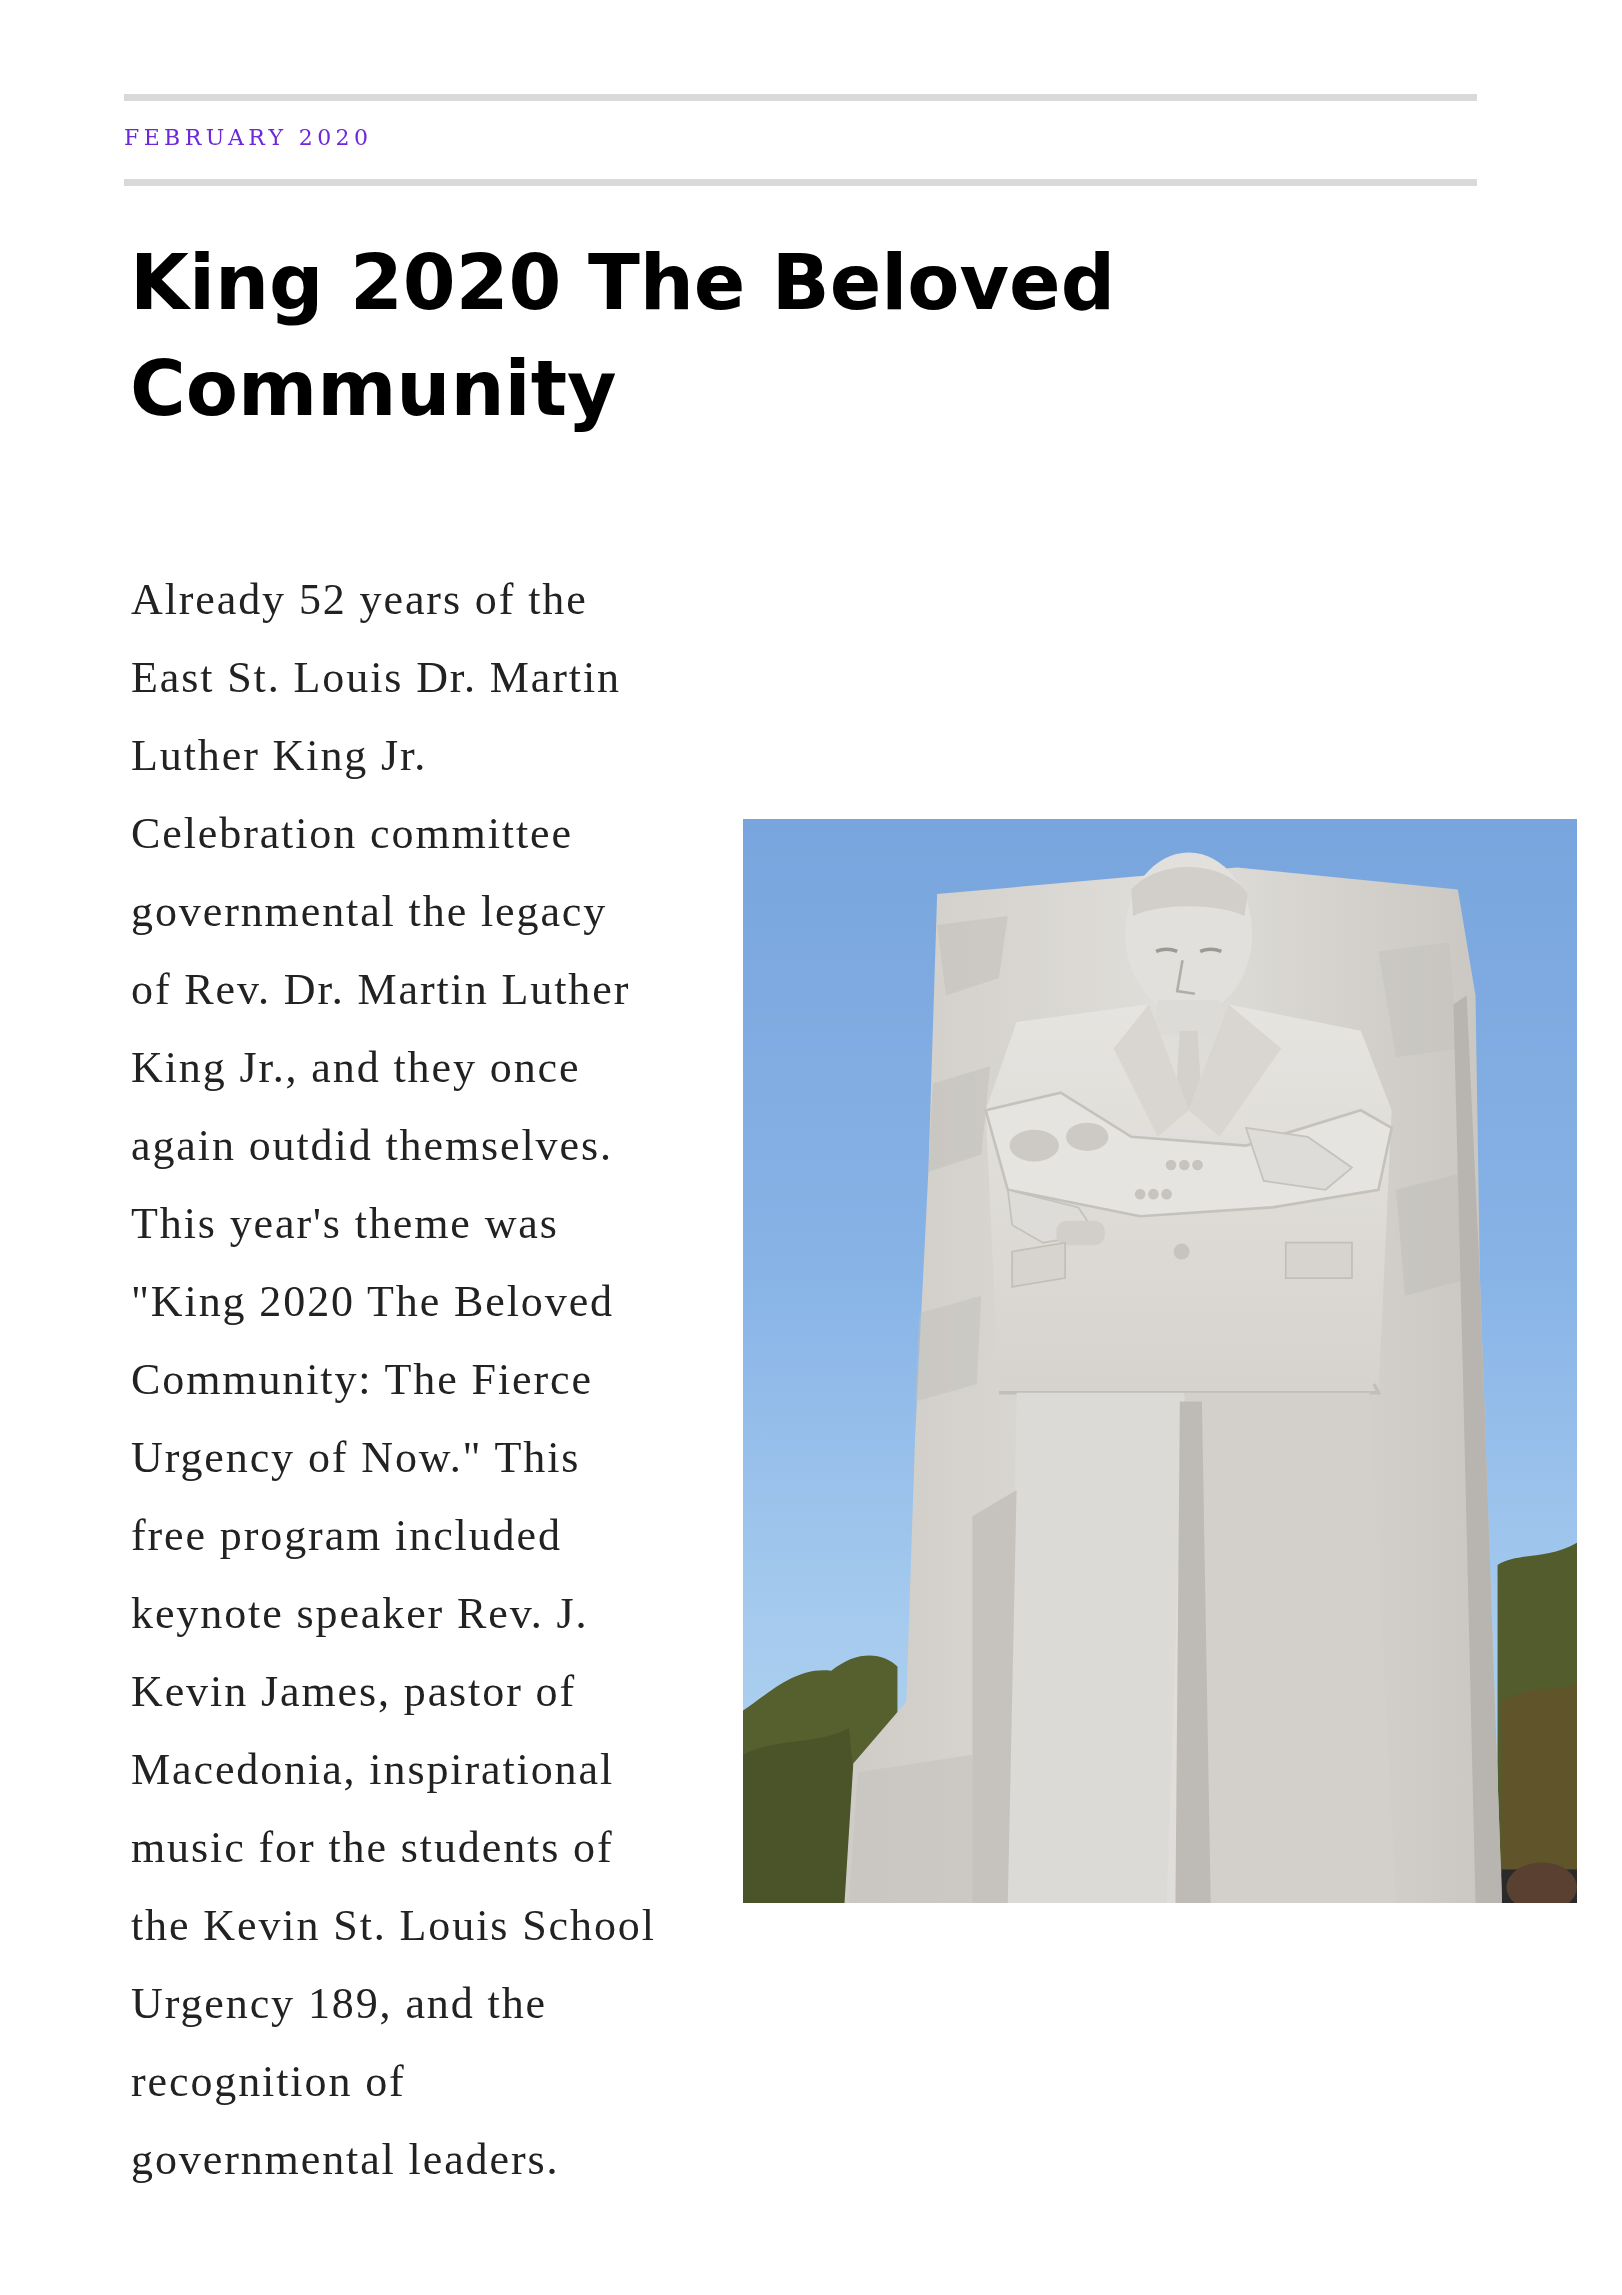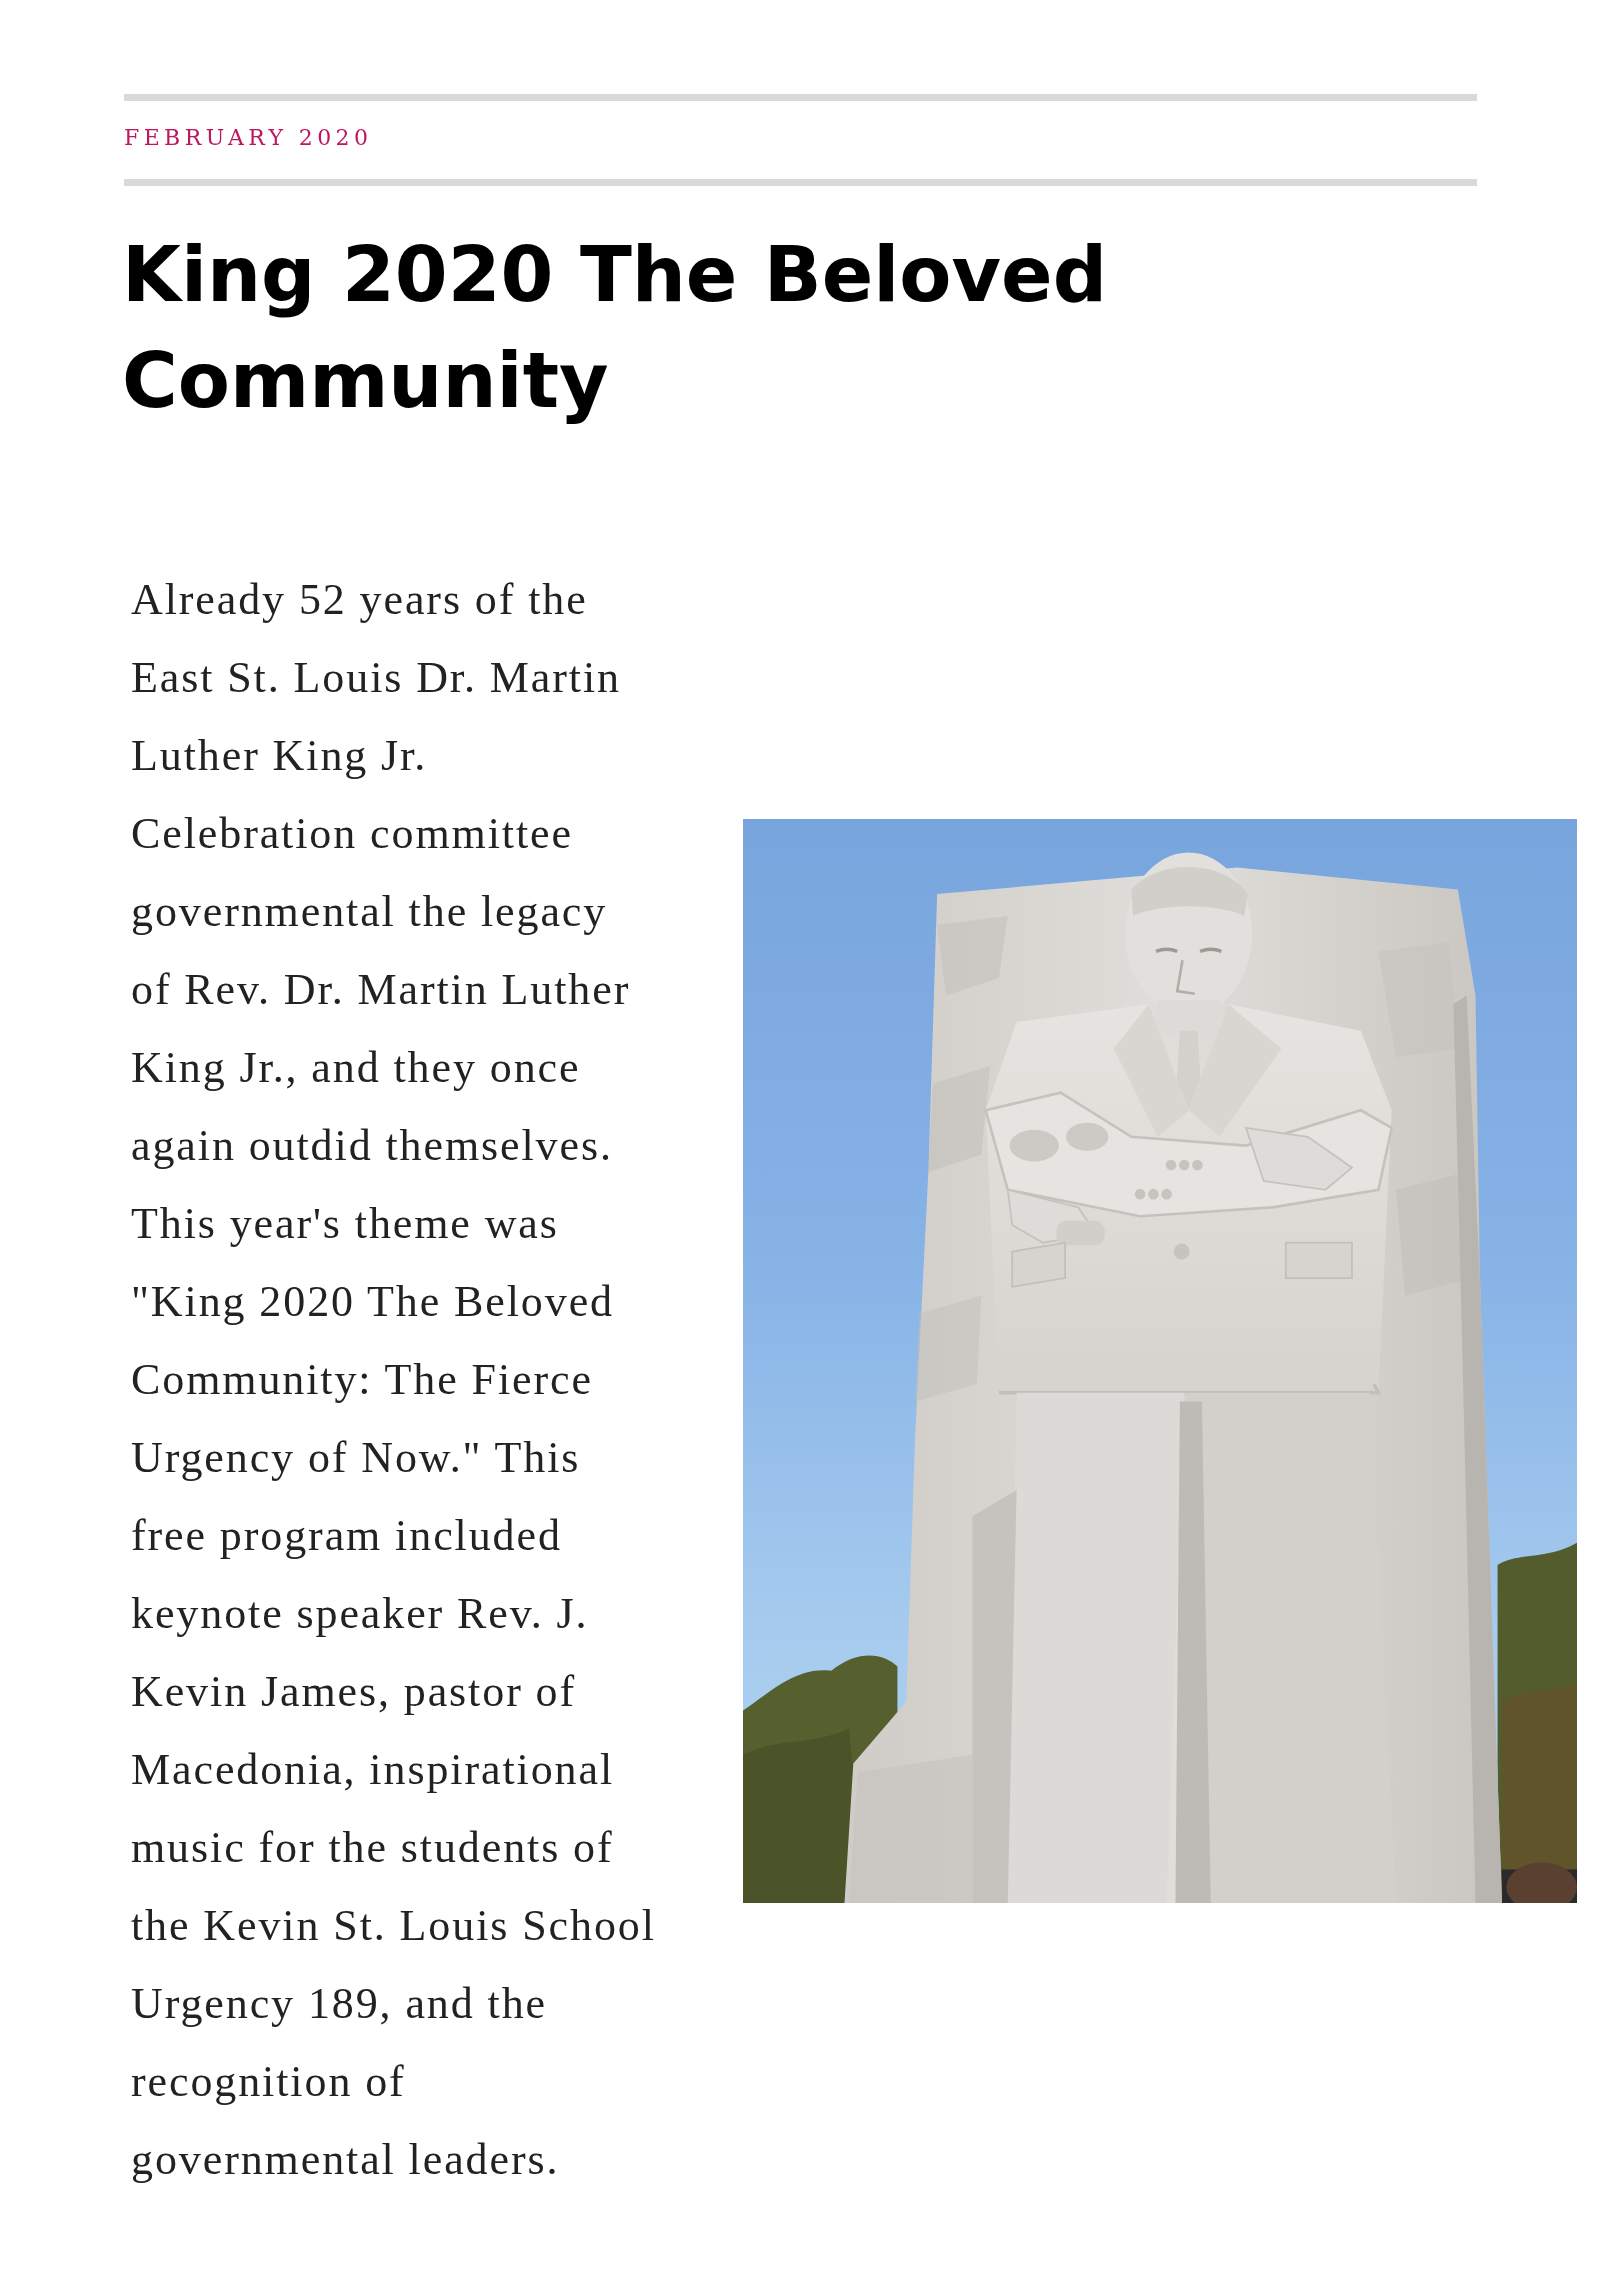--- a/index.html
+++ b/index.html
@@ -3,25 +3,25 @@
 <meta charset="utf-8">
 <style>
   html, body { margin: 0; padding: 0; background: #ffffff; }
   body { width: 1623px; height: 2295px; position: relative; overflow: hidden; }
   .rule { position: absolute; left: 124px; width: 1353px; height: 7px; background: #d9d9d9; }
   .rule.top { top: 94px; }
   .rule.bottom { top: 179px; }
   .date {
     position: absolute; left: 124px; top: 125px;
     font-family: "DejaVu Serif", "Liberation Serif", serif;
-    font-size: 22px; letter-spacing: 4.4px; color: #be185d; line-height: 26.5px;
+    font-size: 22px; letter-spacing: 4.4px; color: #6d28d9; line-height: 26.5px;
     white-space: nowrap;
   }
   .title {
-    position: absolute; left: 122px; top: 222px; width: 1324px; margin: 0;
+    position: absolute; left: 122px; top: 222px; width: 1324px; margin: 8px;
     font-family: "DejaVu Sans", "Liberation Sans", sans-serif;
     font-weight: bold; font-size: 76px; line-height: 106px; color: #000000;
     letter-spacing: 0px;
   }
   .title .tline { display: block; white-space: nowrap; }
   .body-text {
     position: absolute; left: 124px; top: 554px; width: 609px; margin: 7px;
     font-family: "Liberation Serif", "DejaVu Serif", serif;
     font-size: 44px; line-height: 78px; color: #222222; letter-spacing: 1.9px;
   }

